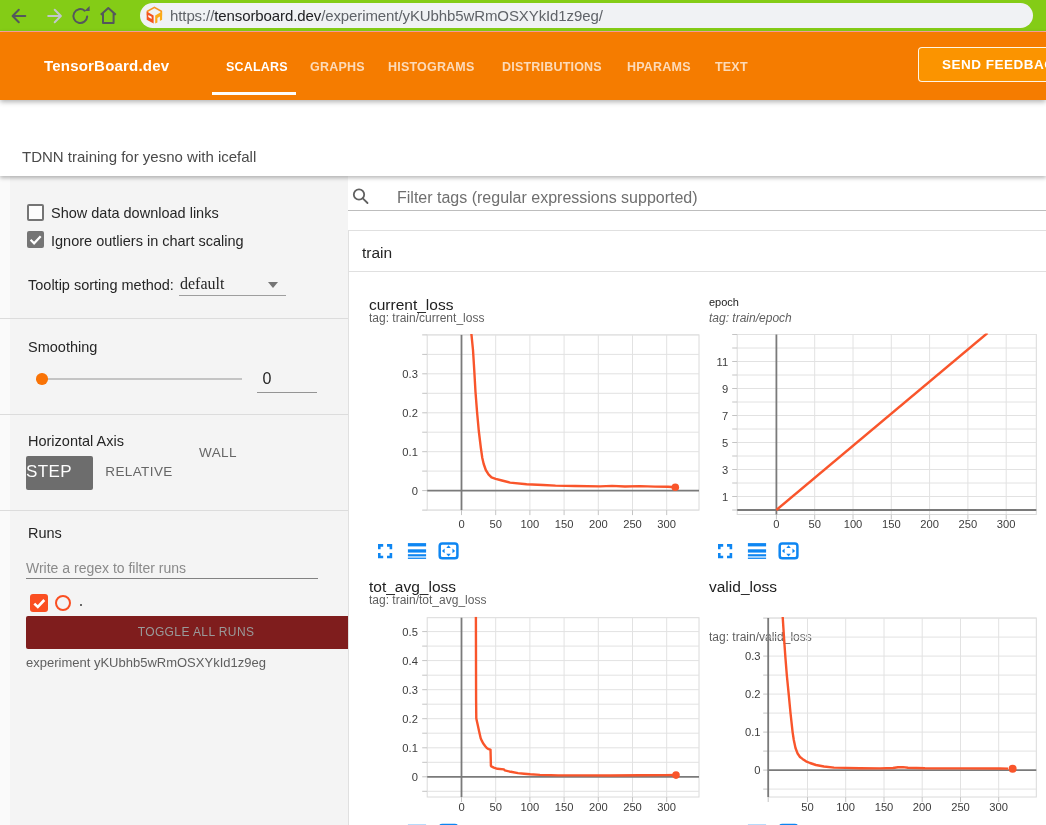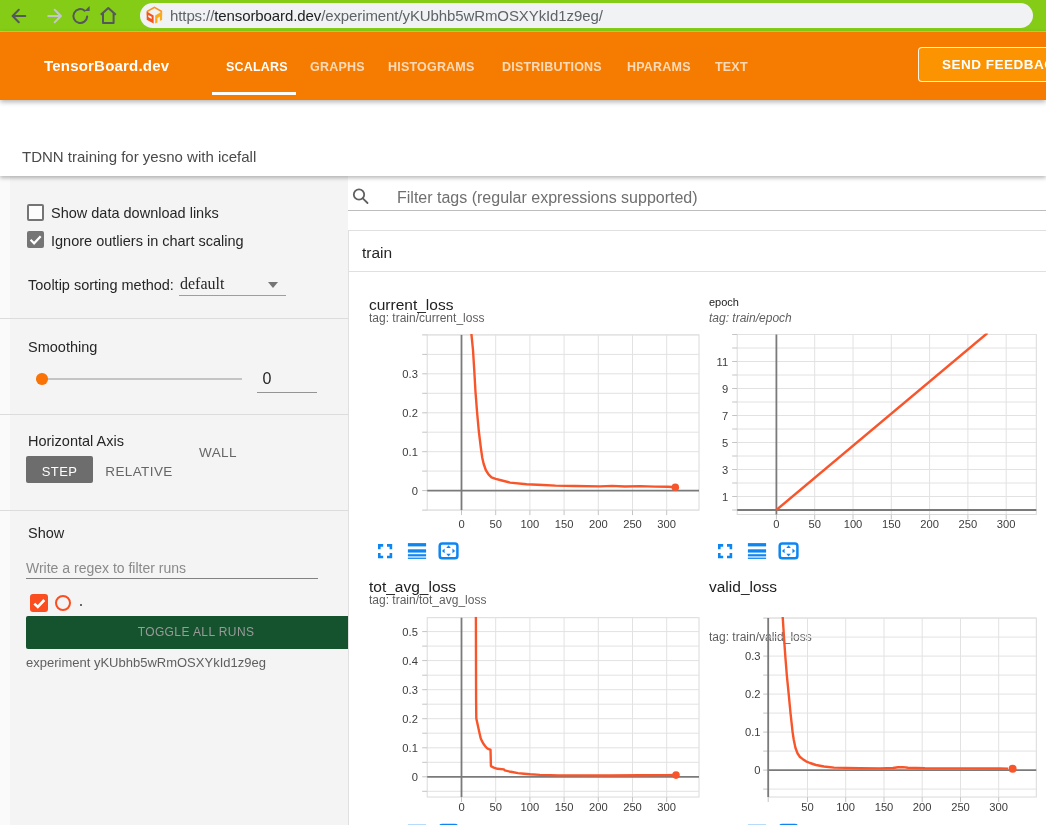--- a/index.html
+++ b/index.html
@@ -74,39 +74,39 @@
 
 <div class="abs" style="left:28px;top:339px;font-size:14.5px;color:#262626;">Smoothing</div>
 <div class="abs" style="left:38px;top:377.5px;width:204px;height:2px;background:#c4c4c4;"></div>
 <div class="abs" style="left:36px;top:373px;width:11.5px;height:11.5px;border-radius:50%;background:#f97306;"></div>
 <div class="abs" style="left:257px;top:370px;width:20px;font-size:16px;color:#262626;text-align:center;">0</div>
 <div class="abs" style="left:257px;top:392px;width:60px;height:1px;background:#949494;"></div>
 
 <div class="abs" style="left:0;top:414px;width:348px;height:1px;background:#dcdcdc;"></div>
 
 <div class="abs" style="left:28px;top:433px;font-size:14.5px;color:#262626;">Horizontal Axis</div>
-<div class="abs" style="left:26px;top:456px;width:67px;height:27px;background:#6d6d6d;border-radius:2px;color:#fdfdfd;font-size:13px;letter-spacing:0.4px;text-align:center;line-height:32px;">STEP</div>
+<div class="abs" style="left:26px;top:456px;width:67px;height:34px;background:#6d6d6d;border-radius:2px;color:#fdfdfd;font-size:17px;letter-spacing:0.4px;text-align:left;line-height:32px;">STEP</div>
 <div class="abs" style="left:104px;top:456px;width:70px;height:32px;color:#666;font-size:13.5px;letter-spacing:0.4px;text-align:center;line-height:32px;">RELATIVE</div>
 <div class="abs" style="left:188px;top:437px;width:60px;height:32px;color:#666;font-size:13.5px;letter-spacing:0.4px;text-align:center;line-height:32px;">WALL</div>
 
 <div class="abs" style="left:0;top:510px;width:348px;height:1px;background:#dcdcdc;"></div>
 
-<div class="abs" style="left:28px;top:525px;font-size:14.5px;color:#262626;">Show</div>
+<div class="abs" style="left:28px;top:525px;font-size:14.5px;color:#262626;">Runs</div>
 <div class="abs" style="left:26px;top:560px;font-size:14px;color:#8a8a8a;">Write a regex to filter runs</div>
 <div class="abs" style="left:26px;top:578px;width:292px;height:1px;background:#828282;"></div>
 
 <div class="abs" style="left:30px;top:594.4px;width:18px;height:18px;border-radius:3px;background:#fa4e21;">
   <svg width="18" height="18" viewBox="0 0 18 18">
       <path d="M4.3,9.6 l3.5,3.4 6.5,-7" stroke="#fff" stroke-width="2.6" fill="none"></path>
     </svg>
 </div>
 <div class="abs" style="left:54.8px;top:595.1px;width:12px;height:12px;border-radius:50%;border:2.1px solid #fa4e21;background:transparent;"></div>
 <div class="abs" style="left:79.5px;top:603.5px;width:2.4px;height:2.4px;border-radius:50%;background:#3a3a3a;"></div>
 
-<div class="abs" style="left:26px;top:616px;width:340px;height:33px;background:#14532d;border-radius:2px;color:#9a9a9a;font-size:12px;letter-spacing:0.4px;text-align:center;line-height:33px;">TOGGLE ALL RUNS</div>
+<div class="abs" style="left:26px;top:616px;width:340px;height:33px;background:#7f1d1d;border-radius:2px;color:#9a9a9a;font-size:12px;letter-spacing:0.4px;text-align:center;line-height:33px;">TOGGLE ALL RUNS</div>
 <div class="abs" style="left:26px;top:655px;font-size:13px;color:#5f5f5f;">experiment yKUbhb5wRmOSXYkId1z9eg</div>
 
 <svg class="abs" style="left:348px;top:185px" width="24" height="24" viewBox="0 0 24 24">
   <circle cx="11" cy="9.5" r="5.2" fill="none" stroke="#606060" stroke-width="1.8"></circle>
   <line x1="14.8" y1="13.3" x2="19.5" y2="18" stroke="#606060" stroke-width="1.8" stroke-linecap="round"></line>
 </svg>
 <div class="abs" style="left:372px;top:188.5px;font-size:16px;color:#6f6f6f;margin-left:25px;">Filter tags (regular expressions supported)</div>
 <div class="abs" style="left:348px;top:210px;width:698px;height:1px;background:#bdbdbd;"></div>
 
 <div class="abs" style="left:348px;top:230px;width:700px;height:600px;background:#fff;border:1px solid #e0e0e0;border-right:none;box-sizing:border-box;"></div>

